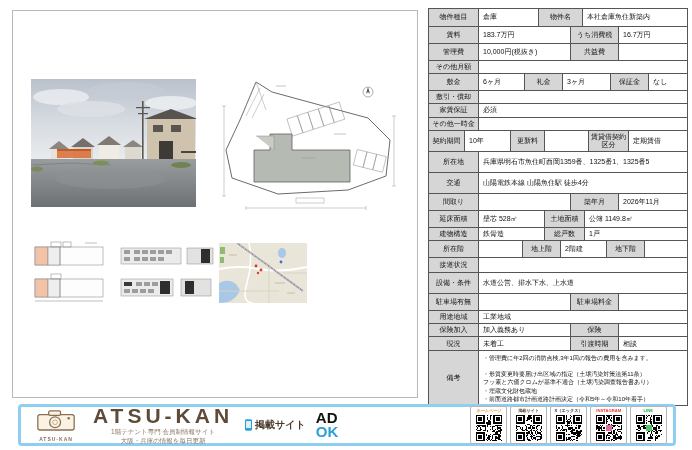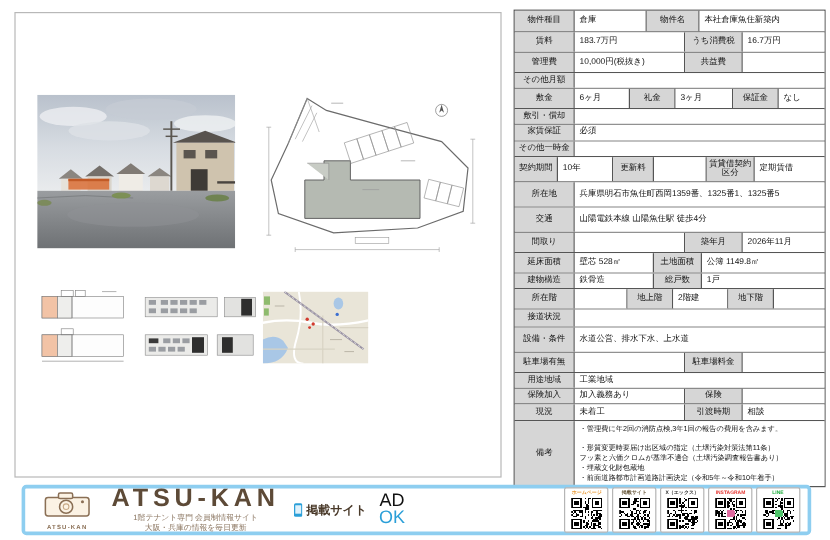--- a/index.html
+++ b/index.html
@@ -45,21 +45,21 @@
     padding:0 6px;gap:8px;
   }
   .logo-block{width:58px;text-align:center;flex-shrink:0;}
   .logo-block .logo-caption{font-size:5px;color:#8a6f55;letter-spacing:1px;font-weight:bold;}
   .brand-block{text-align:center;flex-shrink:0;}
   .brand-title{font-size:21px;font-weight:bold;letter-spacing:4px;color:#5d4a37;line-height:1;}
   .brand-tag{font-size:6.5px;color:#8a7560;line-height:1.25;margin-top:2px;}
   .contact-block{text-align:center;flex-shrink:0;margin-left:4px;}
   .contact-label{font-size:10px;font-weight:bold;color:#4a3a2a;display:flex;align-items:center;justify-content:center;gap:3px;}
   .contact-phone{font-size:19px;font-weight:bold;color:#5d4030;line-height:1.05;letter-spacing:.5px;}
-  .adok-block{text-align:center;flex-shrink:0;font-weight:400;line-height:.95;margin:0 2px;}
+  .adok-block{text-align:left;flex-shrink:0;font-weight:700;line-height:.95;margin:0 2px;}
   .ad-line{font-size:15px;color:#111;}
   .ok-line{font-size:15px;color:#2b9fd8;}
   .qr-strip{display:flex;gap:3px;flex-shrink:0;margin-left:auto;}
   .qr-box{
     width:35px;border:1px solid #b5b5b5;background:#fff;border-radius:2px;
     display:flex;flex-direction:column;align-items:center;padding:1px 0 2px;
   }
   .qr-label{font-size:4.6px;font-weight:bold;white-space:nowrap;transform:scale(.9);line-height:1.4;}
   .qr-code{width:26px;height:26px;}
   .qr-code svg{display:block;width:100%;height:100%;}

